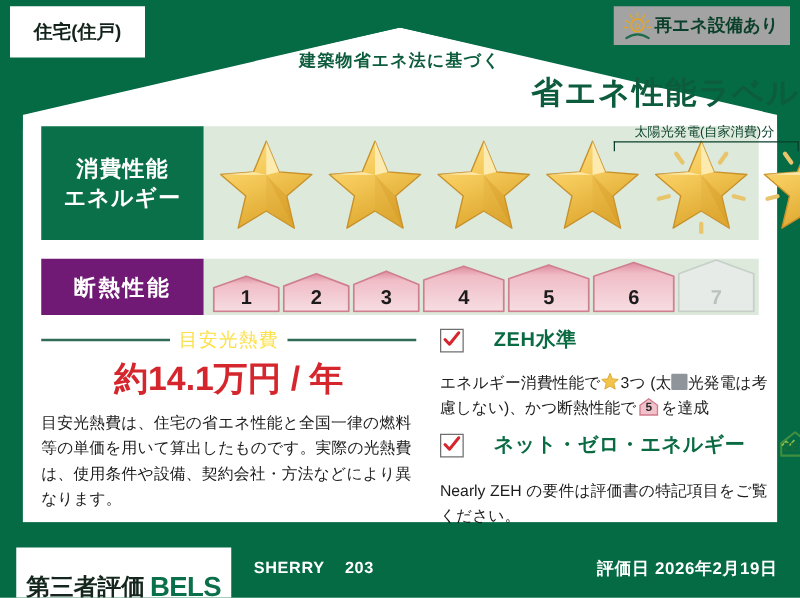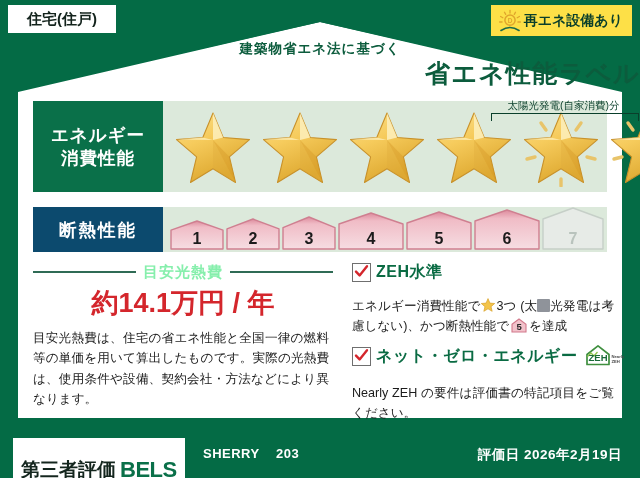--- a/index.html
+++ b/index.html
@@ -6,29 +6,29 @@
   body{
     width:640px;height:478px;overflow:hidden;
     background:#046b45;
     font-family:"Liberation Sans","DejaVu Sans",sans-serif;
     -webkit-font-smoothing:antialiased;
   }
   #label-root{position:relative;width:640px;height:478px;background:#046b45;}
 
   
   .dwelling-tag{
-    position:absolute;left:8px;top:5px;width:108px;height:28px;
+    position:absolute;left:8px;top:5px;width:108px;height:41px;
     background:#ffffff;display:flex;align-items:center;justify-content:center;
     font-size:15px;font-weight:bold;color:#13231c;letter-spacing:0px;
   }
 
   
   .renew-badge{
     position:absolute;right:8px;top:5px;height:31px;
-    background:#fde047;display:flex;align-items:center;padding:0 9px 0 6px;gap:1px;
+    background:#a3a3a3;display:flex;align-items:center;padding:0 9px 0 6px;gap:1px;
   }
   .renew-badge .label{font-size:14px;font-weight:bold;color:#0a3f2b;white-space:nowrap;}
   .sun-icon{width:26px;height:24px;display:block;flex:0 0 26px;}
 
   
   .house-body{
     position:absolute;left:18px;top:22px;width:604px;height:396px;
     background:#ffffff;
     clip-path:polygon(0 68px, 302px 0, 604px 68px, 604px 396px, 0 396px);
   }
@@ -70,21 +70,21 @@
     font-size:10.5px;font-weight:normal;color:#0a3f2b;letter-spacing:0px;
   }
   .solar-bracket{
     position:absolute;left:458px;top:12px;width:148px;height:8px;
     border:1.6px solid #0a3f2b;border-bottom:none;box-sizing:border-box;
   }
 
   
   .ins-row{position:absolute;left:33px;top:207px;width:574px;height:45px;}
   .ins-head{
-    position:absolute;left:0;top:0;width:130px;height:45px;background:#0c4a6e;
+    position:absolute;left:0;top:0;width:130px;height:45px;background:#701a75;
     display:flex;align-items:center;justify-content:center;
     color:#fff;font-weight:bold;font-size:17.5px;letter-spacing:2px;
   }
   .ins-scale{
     position:absolute;left:130px;top:0;right:0;height:45px;background:#dce9db;
     display:flex;align-items:flex-end;padding:0 6px 2px 7px;gap:2px;box-sizing:border-box;
   }
   .grade{
     position:relative;flex:0 0 auto;display:flex;align-items:flex-end;
     justify-content:center;font-weight:bold;font-size:16px;color:#1b1b1b;
@@ -96,35 +96,35 @@
   .grade span{position:relative;z-index:2;}
   .grade.off{color:#b9c3bd;}
 
   
   .cost-head{
     position:absolute;left:33px;top:264px;width:300px;height:16px;
     display:flex;align-items:center;gap:7px;
   }
   .cost-head .rule{flex:1 1 auto;height:2px;background:#2f6b55;}
   .cost-head .ch-text{
-    font-size:15px;font-weight:bold;color:#86efac;white-space:nowrap;letter-spacing:1px;text-align:center;
+    font-size:15px;font-weight:normal;color:#fde047;white-space:nowrap;letter-spacing:1px;text-align:center;
   }
   .cost-value{
     position:absolute;left:33px;top:285px;width:300px;text-align:center;
     font-size:27px;font-weight:bold;color:#d4262c;letter-spacing:0px;
   }
   .cost-note{
     position:absolute;left:33px;top:328px;width:296px;
     font-size:12.6px;line-height:1.62;color:#1c1c1c;text-align:justify;
   }
 
   
   .zeh-block{position:absolute;left:352px;top:262px;width:262px;}
   .zeh-item{margin-bottom:7px;}
-  .zeh-title-row{display:flex;align-items:center;gap:5px;}
+  .zeh-title-row{display:flex;align-items:center;gap:24px;}
   .checkbox{
     width:17px;height:17px;border:1.5px solid #6f6f6f;background:#fff;
     position:relative;flex:0 0 17px;
   }
   .checkbox svg{position:absolute;left:1px;top:0px;width:15px;height:15px;}
   .zeh-title{font-size:16px;font-weight:bold;color:#0a6b43;letter-spacing:0.5px;white-space:nowrap;}
   .zeh-body{
     font-size:12.6px;line-height:1.62;color:#1c1c1c;margin-top:13px;text-align:justify;
   }
   .inline-star{display:inline-block;width:14px;height:14px;vertical-align:-2px;margin:0 1px;}
@@ -184,22 +184,22 @@
       <path d="M4 21.5 Q13 15.5 22 21.5" fill="none" stroke="#1d6b4a" stroke-width="1.6" stroke-linecap="round"></path>
     </svg>
     <span class="label">再エネ設備あり</span>
   </div>
 
   <div class="title-sub">建築物省エネ法に基づく</div>
   <div class="title-main">省エネ性能ラベル</div>
 
   <div class="ec-row">
     <div class="ec-head">
+      <span>消費性能</span>
       <span>エネルギー</span>
-      <span>消費性能</span>
     </div>
     <div class="ec-stars" id="stars-container">
         <div class="star-wrap">
           <svg viewBox="0 0 84 80">
             <defs>
               <linearGradient id="sg0" x1="0" y1="0" x2="0.45" y2="1">
                 <stop offset="0%" stop-color="#fbe08d"></stop>
                 <stop offset="45%" stop-color="#f6cb5c"></stop>
                 <stop offset="100%" stop-color="#dda72e"></stop>
               </linearGradient>

